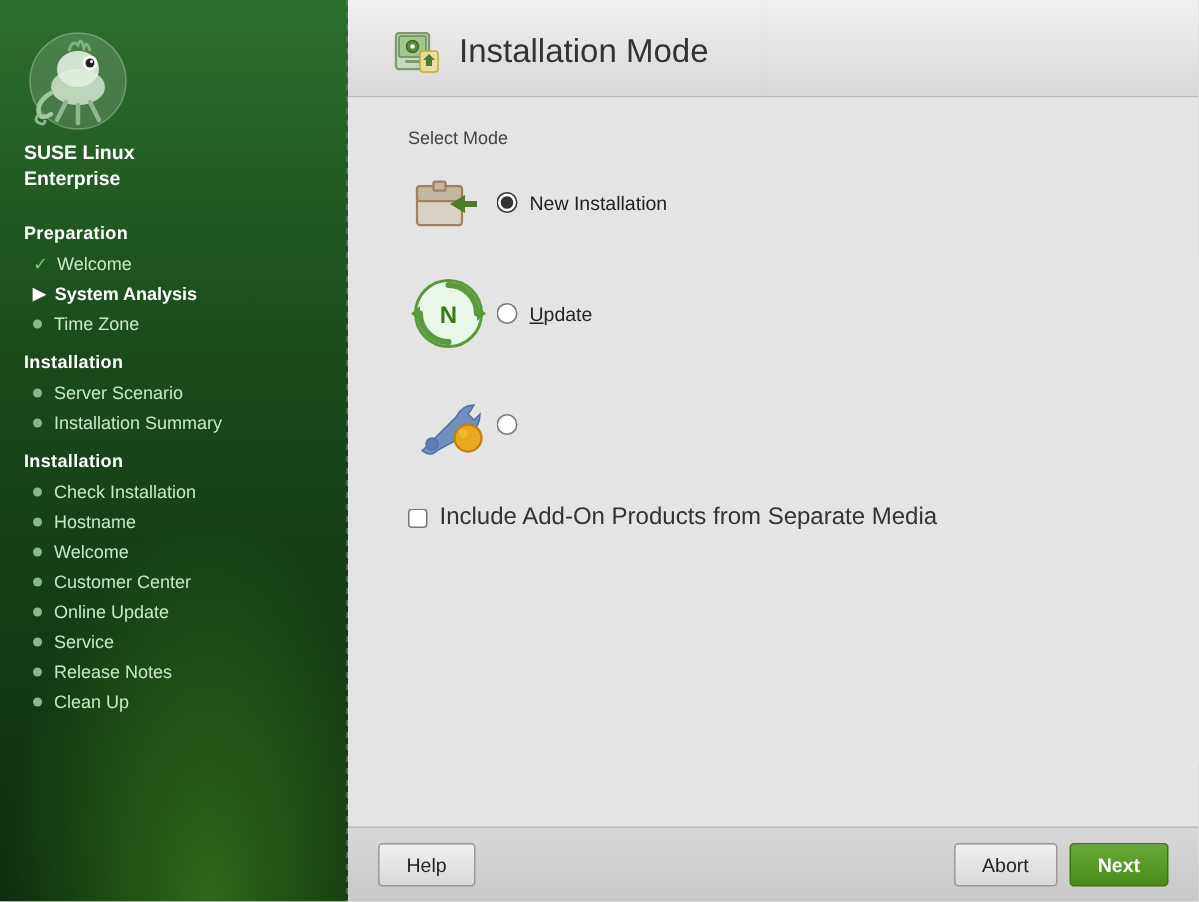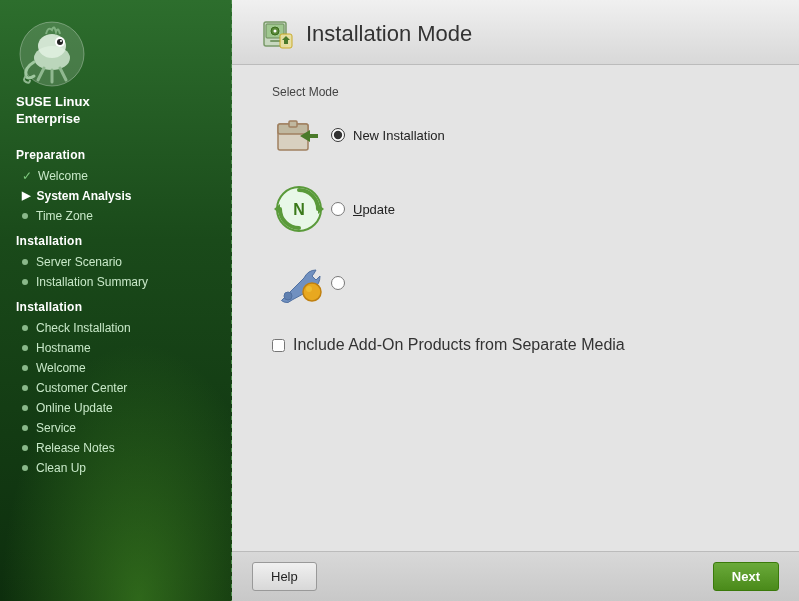--- a/index.html
+++ b/index.html
@@ -402,18 +402,19 @@
       <input type="checkbox" style="">
       <span class="addon-label">Include Add-On Products from Separate Media</span>
     </div>
   </div>
 
   <div class="main-footer">
     <div class="footer-left">
       <button class="btn">Help</button>
     </div>
     <div class="footer-right">
+      <button class="btn">Abort</button>
       <button class="btn btn-next">
         <span>Next</span>
       </button>
     </div>
   </div>
 </div>
 
 </body></html>

